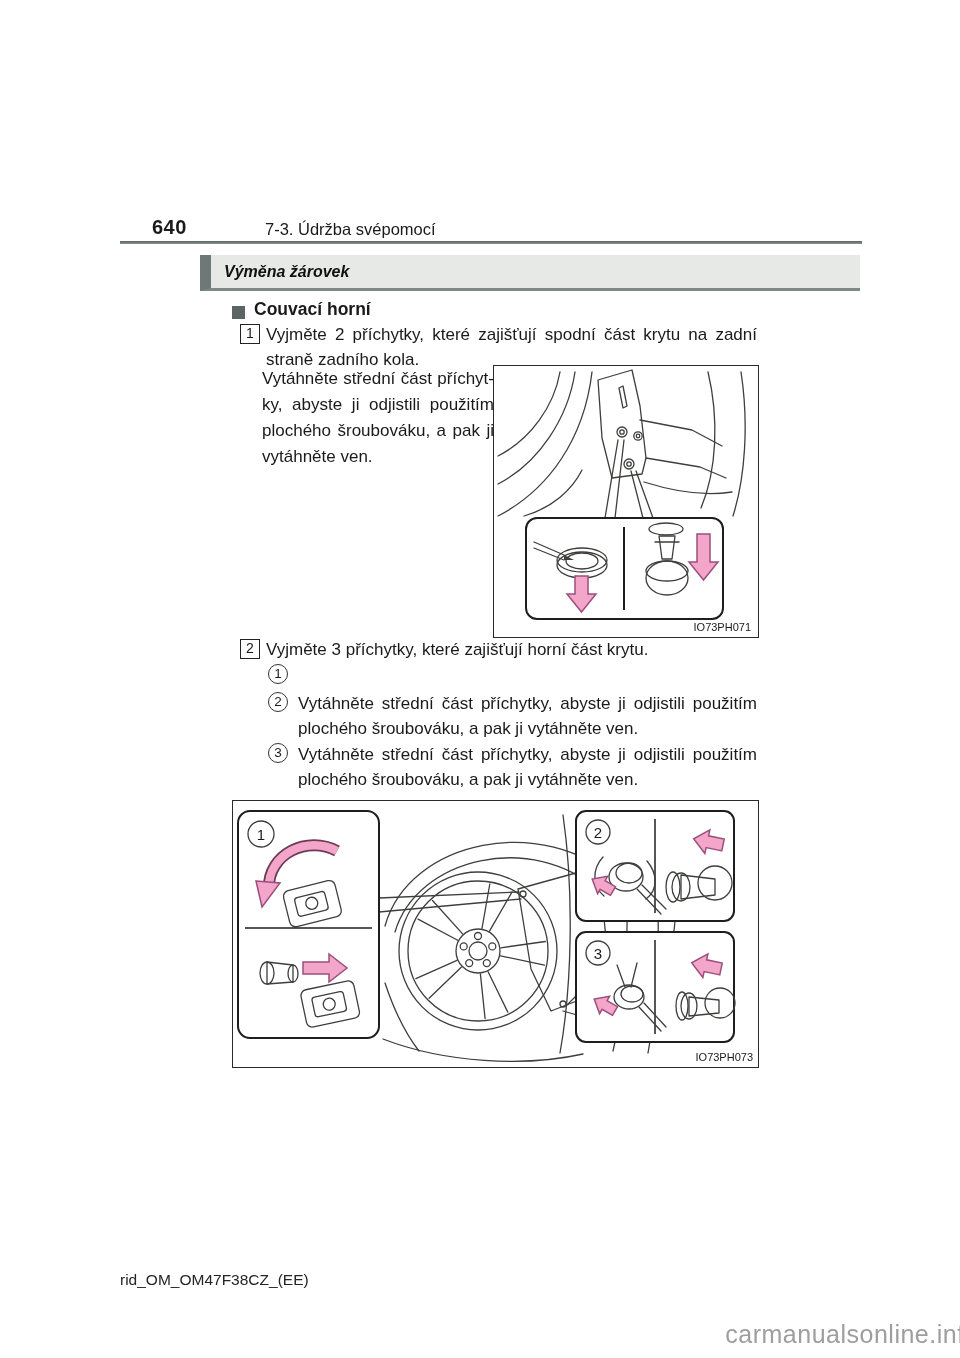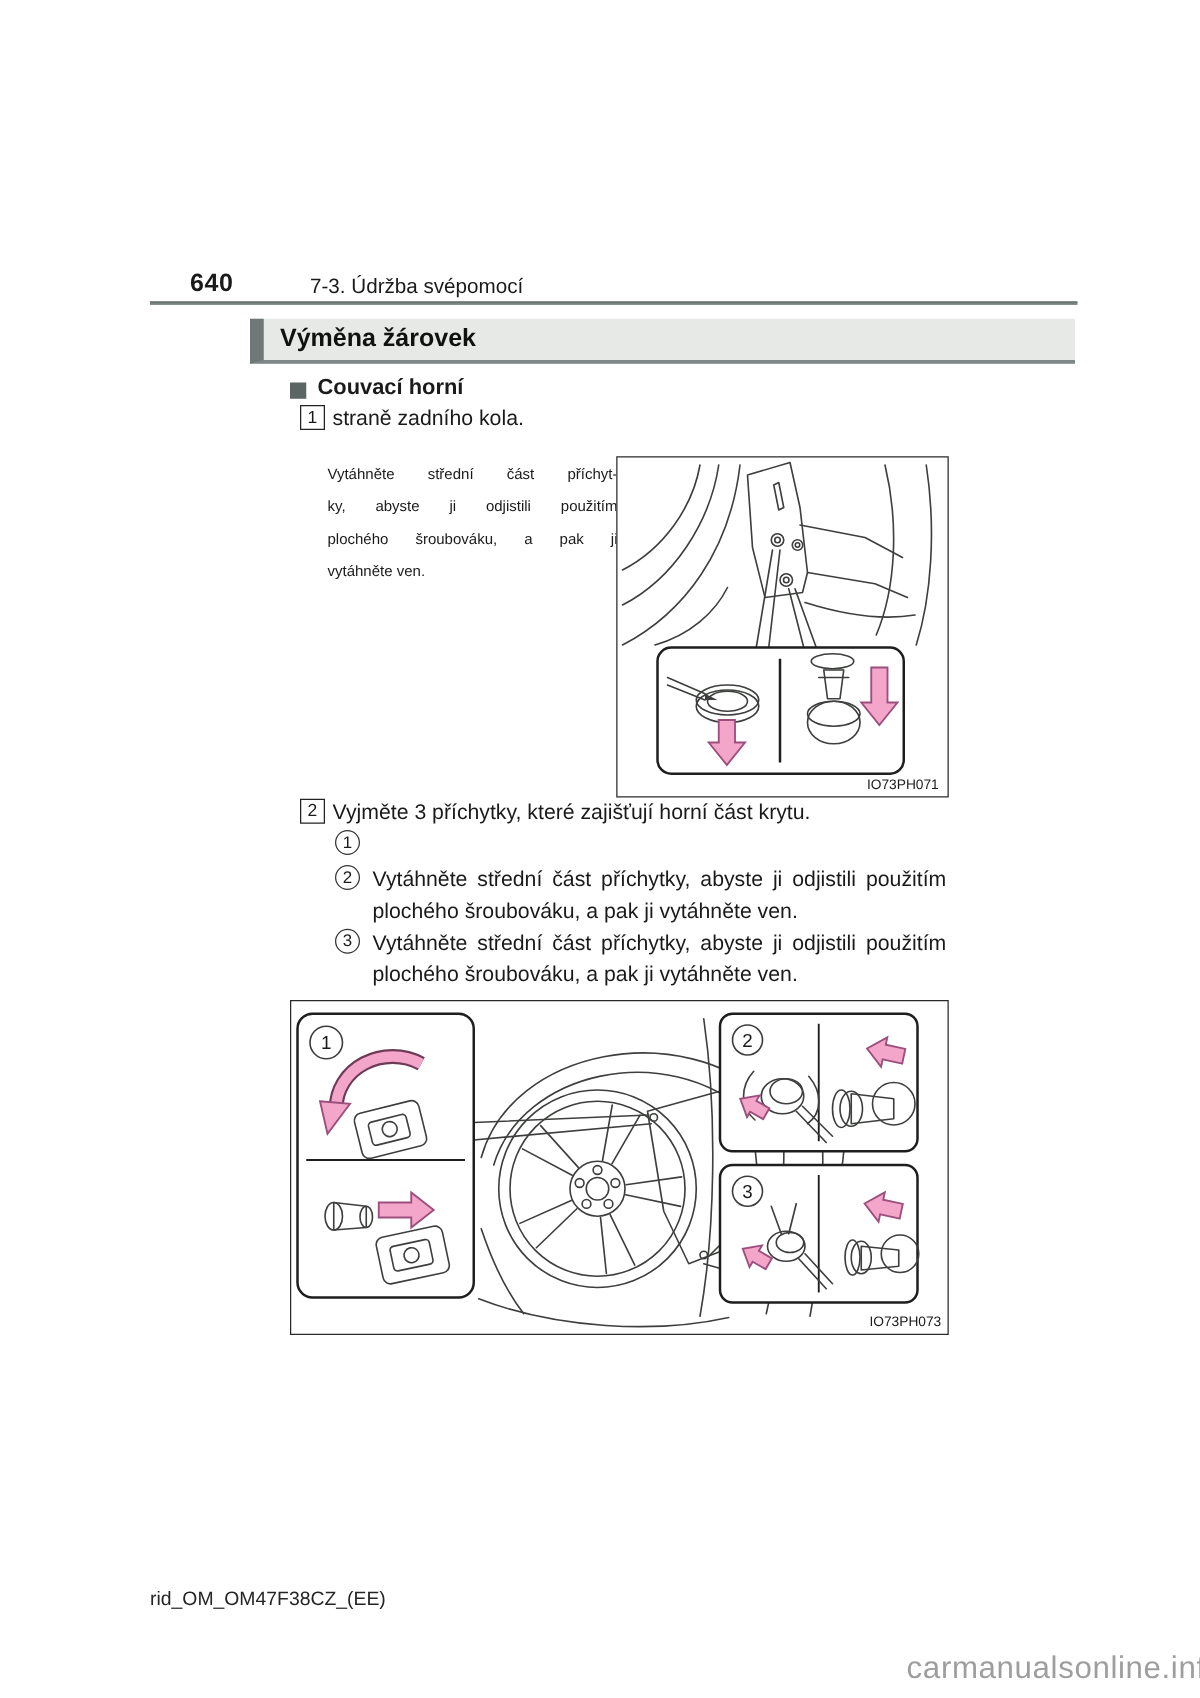--- a/index.html
+++ b/index.html
@@ -2,43 +2,43 @@
 <html><head>
 <meta charset="utf-8">
 <style>
   html,body{margin:0;padding:0;background:#fff;}
   .page{position:relative;width:960px;height:1358px;background:#ffffff;overflow:hidden;
         font-family:"Liberation Sans", sans-serif;color:#1a1a1a;padding-left:34px;}
   .abs{position:absolute;}
 
   
   .page-num{left:152px;top:216px;font-size:20px;font-weight:bold;letter-spacing:.5px;}
-  .section-title{left:248px;top:220px;font-size:16.5px;text-align:right;}
+  .section-title{left:265px;top:220px;font-size:16.5px;text-align:right;}
   .head-rule{left:120px;top:241px;width:742px;height:3px;
              background:linear-gradient(#59635f,#8d9693);}
 
   
   .title-bar{left:200px;top:255px;width:649px;height:33px;background:#e6e9e5;
              border-left:11px solid #6e7877;border-bottom:3px solid #7e8887;}
-  .title-bar span{display:inline-block;padding-left:13px;font-size:20px;font-weight:bold;
-                  line-height:33px;color:#111;}
+  .title-bar span{display:inline-block;padding-left:13px;font-size:16px;font-weight:bold;
+                  line-height:33px;color:#111;font-style:italic;}
 
   
   .bullet-sq{left:232px;top:306px;width:13px;height:13px;background:#5b6563;}
   .bullet-heading{left:254px;top:299px;font-size:17.5px;font-weight:bold;}
 
   
   .stepbox{width:20px;height:20px;border:1.6px solid #222;box-sizing:border-box;
            font-size:14px;text-align:center;line-height:17px;background:#fff;}
   .circlenum{width:20px;height:20px;border:1.4px solid #333;border-radius:50%;
              box-sizing:border-box;font-size:13.5px;text-align:center;line-height:17px;background:#fff;}
 
   .body-text{font-size:17px;line-height:25px;}
   .jline{text-align:justify;text-align-last:justify;}
-  .para{font-size:12px;line-height:26px;}
+  .para{font-size:17px;line-height:26px;}
 
   
   .figure{border:1px solid #2a2a2a;background:#fff;}
   svg{display:block;}
   .sk{stroke:#3c3f3c;stroke-width:1.3;fill:none;stroke-linecap:round;stroke-linejoin:round;}
   .sk2{stroke:#1e1e1e;stroke-width:2;fill:#fff;}
   .figlabel{font-size:11px;fill:#1a1a1a;}
   .cnum{font-size:15px;fill:#1a1a1a;}
 
   
@@ -59,20 +59,21 @@
 
   <div class="abs title-bar">
     <span>Výměna žárovek</span>
   </div>
 
   <div class="abs bullet-sq"></div>
   <div class="abs bullet-heading">Couvací horní</div>
 
   <div class="abs stepbox" style="left:240px;top:324px;">1</div>
   <div class="abs body-text" style="left:266px;top:322px;width:491px;">
+    <div class="jline">Vyjměte 2 příchytky, které zajišťují spodní část krytu na zadní</div>
     <div>straně zadního kola.</div>
   </div>
 
   <div class="abs para" style="left:262px;top:366px;width:232px;">
     <div class="jline">Vytáhněte střední část příchyt-</div>
     <div class="jline">ky, abyste ji odjistili použitím</div>
     <div class="jline">plochého šroubováku, a pak ji</div>
     <div>vytáhněte ven.</div>
   </div>
 

